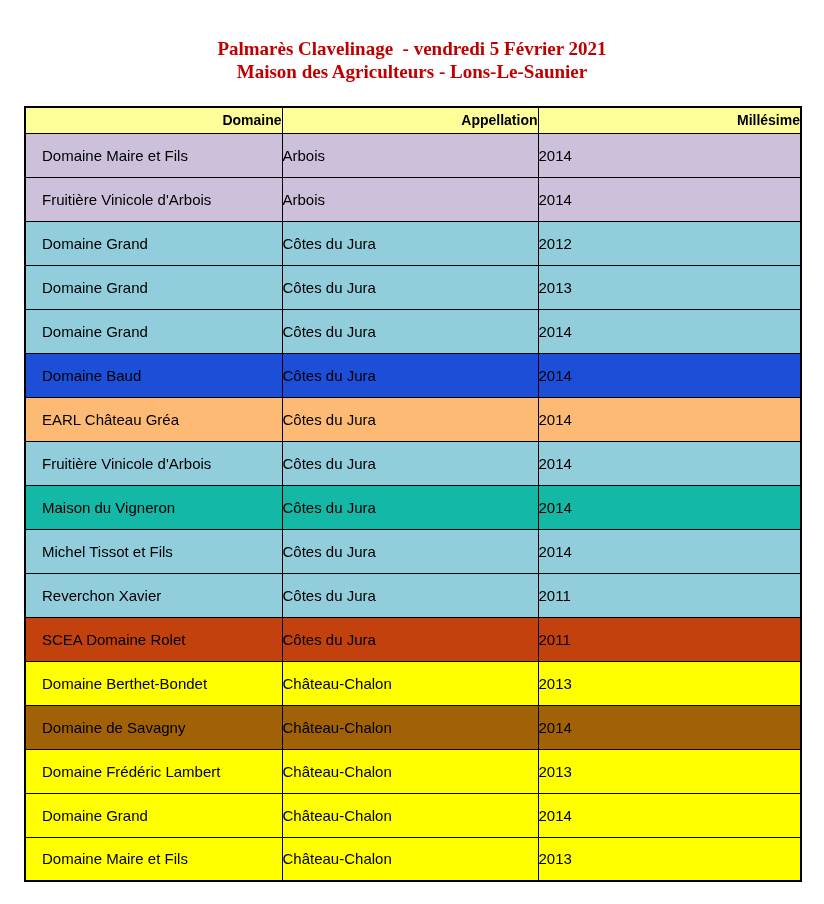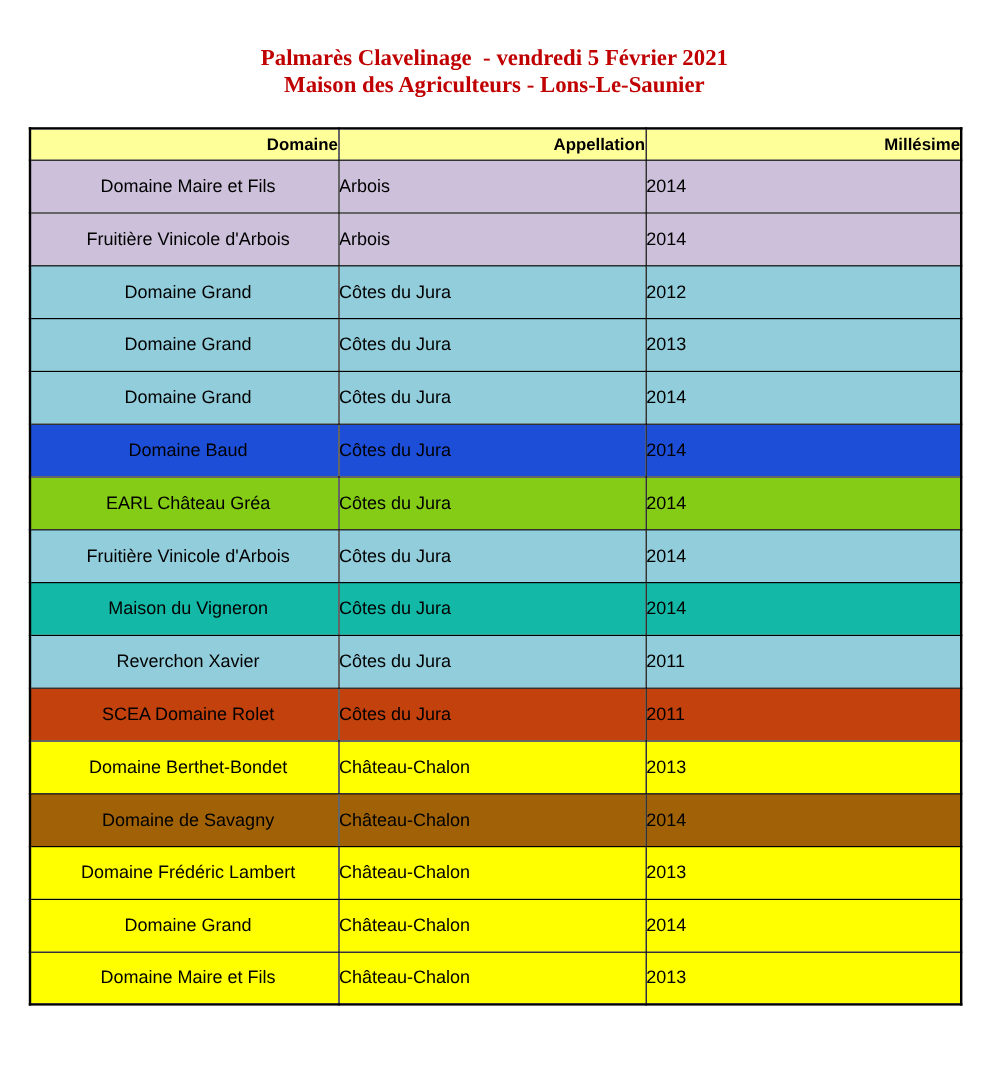--- a/index.html
+++ b/index.html
@@ -42,21 +42,21 @@
     height: 26px;
     font-size: 14px;
     font-weight: bold;
     text-align: right;
     background: var(--header-bg);
   }
   table.palmares td {
     height: 44px;
     font-size: 15px;
   }
-  td.col-domaine { text-align: center; padding-left: 6px; }
+  td.col-domaine { text-align: left; padding-left: 16px; }
   td.col-center  { text-align: left; }
   col.c1 { width: 257px; }
   col.c2 { width: 256px; }
   col.c3 { width: 263px; }
 </style>
 </head>
 <body>
 
 <div class="title-block">
   <div>Palmarès Clavelinage  - vendredi 5 Février 2021</div>
@@ -100,32 +100,37 @@
       <tr style="background: rgb(146, 205, 220);">
         <td class="col-domaine">Domaine Grand</td>
         <td class="col-center">Côtes du Jura</td>
         <td class="col-center">2014</td>
       </tr>
       <tr style="background: #1d4ed8;">
         <td class="col-domaine">Domaine Baud</td>
         <td class="col-center">Côtes du Jura</td>
         <td class="col-center">2014</td>
       </tr>
-      <tr style="background: #84cc16;">
+      <tr style="background: #fdba74;">
         <td class="col-domaine">EARL Château Gréa</td>
         <td class="col-center">Côtes du Jura</td>
         <td class="col-center">2014</td>
       </tr>
       <tr style="background: rgb(146, 205, 220);">
         <td class="col-domaine">Fruitière Vinicole d'Arbois</td>
         <td class="col-center">Côtes du Jura</td>
         <td class="col-center">2014</td>
       </tr>
       <tr style="background: #14b8a6;">
         <td class="col-domaine">Maison du Vigneron</td>
+        <td class="col-center">Côtes du Jura</td>
+        <td class="col-center">2014</td>
+      </tr>
+      <tr style="background: rgb(146, 205, 220);">
+        <td class="col-domaine">Michel Tissot et Fils</td>
         <td class="col-center">Côtes du Jura</td>
         <td class="col-center">2014</td>
       </tr>
       <tr style="background: rgb(146, 205, 220);">
         <td class="col-domaine">Reverchon Xavier</td>
         <td class="col-center">Côtes du Jura</td>
         <td class="col-center">2011</td>
       </tr>
       <tr style="background: #c2410c;">
         <td class="col-domaine">SCEA Domaine Rolet</td>

